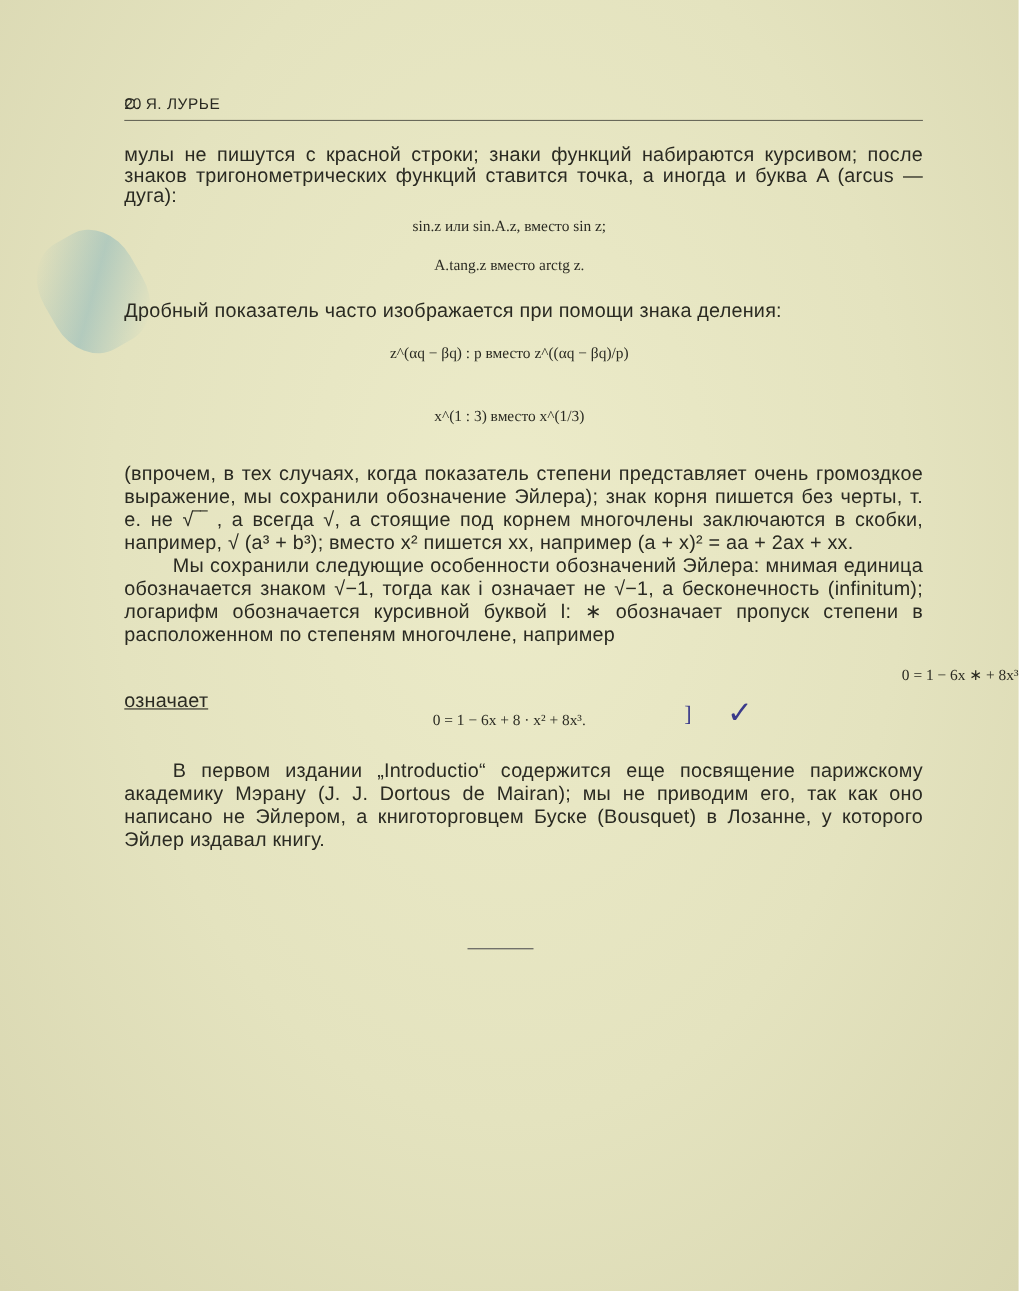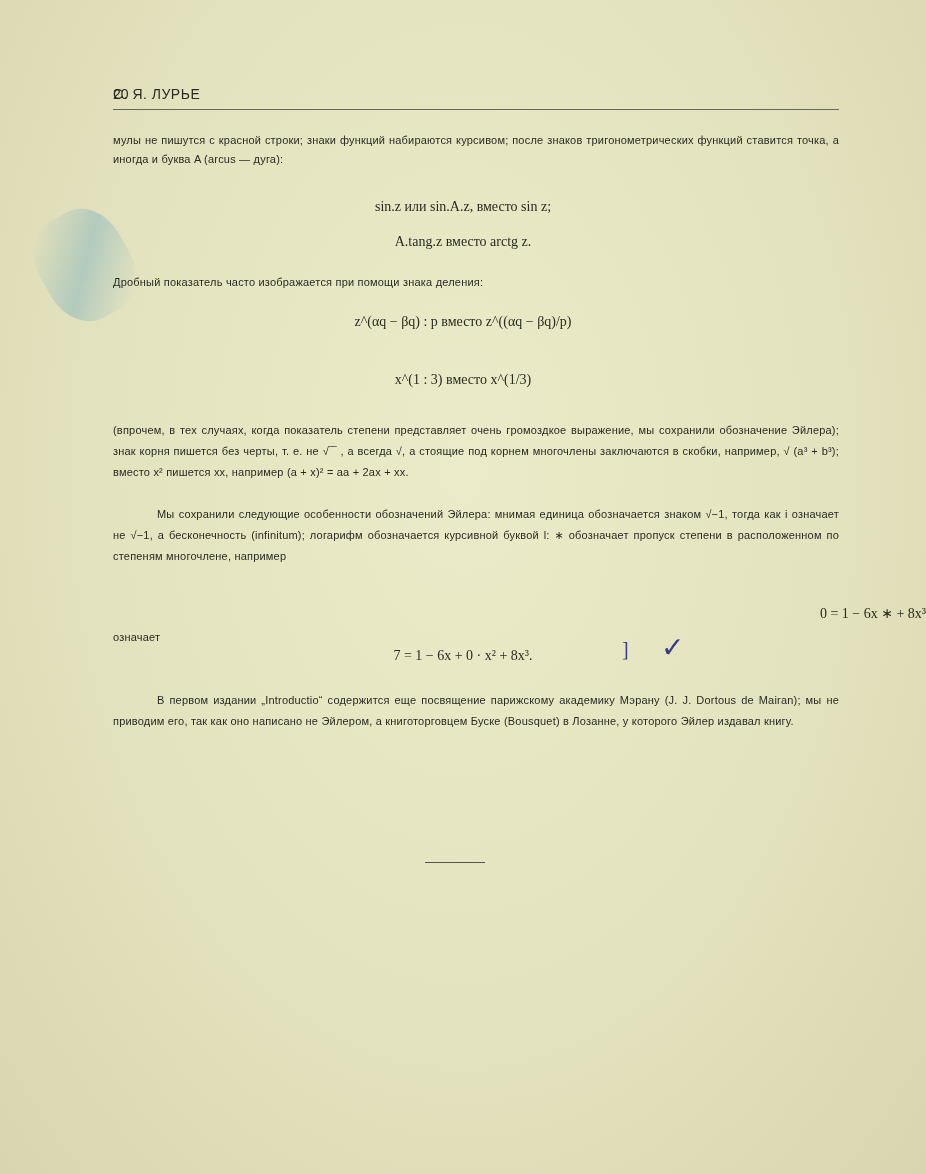--- a/index.html
+++ b/index.html
@@ -14,21 +14,21 @@
   .header {
     position:absolute; left:113px; top:86px; width:726px; height:22px;
     font-family: "Liberation Sans Narrow", "Liberation Sans", sans-serif;
     font-size:14px;
   }
   .header .pn { position:absolute; left:0; top:0; }
   .header .rt { position:absolute; left:0; right:0; text-align:left; top:0; letter-spacing:0.5px; }
   .rule { position:absolute; left:113px; top:109px; width:726px; border-top:1.5px solid #4a4a40; opacity:0.8; }
   .txt {
     position:absolute; left:113px; width:726px;
-    font-size:11px; line-height:19px; text-align:justify;
+    font-size:18px; line-height:19px; text-align:justify;
     font-family: "Liberation Sans", sans-serif; transform-origin:left top;
     letter-spacing:0.2px;
   }
   .eq { position:absolute; left:0; width:926px; text-align:center; font-size:14px; font-family:"Liberation Serif", serif; }
   .indent { text-indent:44px; }
   .stain { position:absolute; left:40px; top:210px; width:90px; height:110px;
     background: linear-gradient(135deg, rgba(90,160,190,0.0) 10%, rgba(90,160,190,0.35) 50%, rgba(90,160,190,0.0) 90%);
     transform: rotate(-30deg); border-radius:40%; }
   .endrule { position:absolute; left:425px; top:862px; width:60px; border-top:1.5px solid #555; }
   .check { position:absolute; left:661px; top:631px; font-size:28px; color:#3a3a8a; font-family:"DejaVu Sans", sans-serif; }
@@ -54,21 +54,21 @@
   <div class="txt" style="top:273px;">Дробный показатель часто изображается при помощи знака деления:</div>
 
   <div class="eq" style="top:314px;">z^(αq − βq) : p   вместо   z^((αq − βq)/p)</div>
   <div class="eq" style="top:372px;">x^(1 : 3)   вместо   x^(1/3)</div>
 
   <div class="txt" style="top:420px; line-height:21px;">(впрочем, в тех случаях, когда показатель степени представляет очень громоздкое выражение, мы сохранили обозначение Эйлера); знак корня пишется без черты, т. е. не √‾‾ , а всегда √, а стоящие под корнем многочлены заключаются в скобки, например, √ (a³ + b³); вместо x² пишется xx, например (a + x)² = aa + 2ax + xx.</div>
 
   <div class="txt indent" style="top:504px; line-height:21px;">Мы сохранили следующие особенности обозначений Эйлера: мнимая единица обозначается знаком √−1, тогда как i означает не √−1, а бесконечность (infinitum); логарифм обозначается курсивной буквой l: ∗ обозначает пропуск степени в расположенном по степеням многочлене, например</div>
 
   <div class="eq" style="top:605px;text-align:right;">0 = 1 − 6x ∗ + 8x³</div>
-  <div class="txt" style="top:628px;">означает</div>
-  <div class="eq" style="top:648px;">7 = 1 − 6x + 0 · x² + 8x³.</div>
+  <div class="txt" style="top:628px;text-decoration:underline;">означает</div>
+  <div class="eq" style="top:648px;">0 = 1 − 6x + 8 · x² + 8x³.</div>
   <div class="bracket">]</div>
   <div class="check">✓</div>
 
   <div class="txt indent" style="top:690px; line-height:21px;">В первом издании „Introductio“ содержится еще посвящение парижскому академику Мэрану (J. J. Dortous de Mairan); мы не приводим его, так как оно написано не Эйлером, а книготорговцем Буске (Bousquet) в Лозанне, у которого Эйлер издавал книгу.</div>
 
   <div class="endrule"></div>
 </div>
 
 </body></html>

